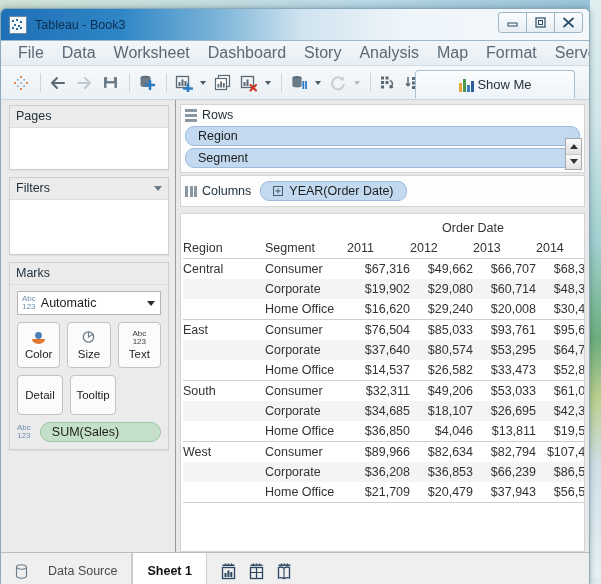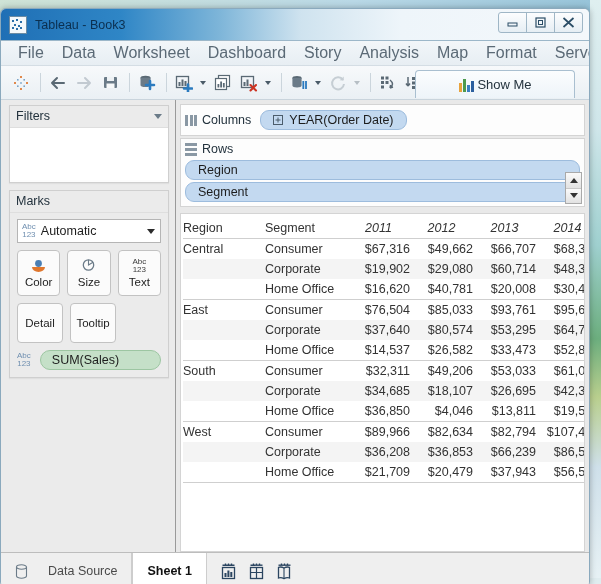--- a/index.html
+++ b/index.html
@@ -323,26 +323,25 @@
   .col-segment { width: 82px; }
   .col-val     { width: 63px; }
   th.orderdate {
     text-align: center;
     color: #4e5a63;
     font-size: 12.5px;
     padding-bottom: 2px;
     height: 22px;
   }
   th.colhdr {
-    text-align: center;
+    text-align: left;
     font-weight: bold;
     color: #333;
     padding-right: 6px;
     padding-bottom: 3px;
-    font-style: italic;
   }
   th.rowhdr-lbl {
     text-align: left;
     font-weight: bold;
     color: #333;
     padding-left: 10px;
     padding-bottom: 3px;
   }
   tr.hdr-underline th { border-bottom: 1px solid #cfcfcf; }
   td.region {
@@ -578,20 +577,26 @@
         <rect x="13" y="4" width="3" height="11" fill="#2c5f9e"></rect>
       </svg>
       <span>Show Me</span>
     </div>
   </div>
 
   <div id="body">
 
     <div id="leftpane">
 
+      <div class="card" style="height:63px;">
+        <div class="card-hd">
+          <span>Pages</span>
+        </div>
+        <div class="card-body" style="height:40px;"></div>
+      </div>
 
       <div class="card" style="height:76px;">
         <div class="card-hd">
           <span>Filters</span>
           <span class="caret-dn"></span>
         </div>
         <div class="card-body" style="height:52px;"></div>
       </div>
 
       <div class="card" id="marks-card">
@@ -638,36 +643,20 @@
           <div class="pill-row">
             <span class="abc123">Abc<br>123</span>
             <span class="pill-green">SUM(Sales)</span>
           </div>
         </div>
       </div>
     </div>
 
     <div id="rightpane">
 
-      <div class="shelf" id="columns-shelf">
-        <span class="grid-icon">
-            <b></b>
-            <b></b>
-            <b></b>
-          </span>
-        <span class="shelf-label">Columns</span>
-        <span class="pill-blue">
-          <svg width="10" height="10" viewBox="0 0 10 10">
-              <rect x="0.5" y="0.5" width="9" height="9" fill="none" stroke="#4b5c6b" stroke-width="1"></rect>
-              <path d="M5 2.5 V7.5 M2.5 5 H7.5" stroke="#4b5c6b" stroke-width="1"></path>
-            </svg>
-          <span>YEAR(Order Date)</span>
-        </span>
-      </div>
-
       <div class="shelf" id="rows-shelf">
         <div class="hdr">
           <span class="rows-icon">
               <b></b>
               <b></b>
               <b></b>
             </span>
           <span class="shelf-label">Rows</span>
         </div>
         <span class="pill-blue">Region</span>
@@ -675,32 +664,53 @@
         <div id="rows-scroll">
           <div>
               <span class="tri-up"></span>
             </div>
           <div>
               <span class="tri-dn"></span>
             </div>
         </div>
       </div>
 
+      <div class="shelf" id="columns-shelf">
+        <span class="grid-icon">
+            <b></b>
+            <b></b>
+            <b></b>
+          </span>
+        <span class="shelf-label">Columns</span>
+        <span class="pill-blue">
+          <svg width="10" height="10" viewBox="0 0 10 10">
+              <rect x="0.5" y="0.5" width="9" height="9" fill="none" stroke="#4b5c6b" stroke-width="1"></rect>
+              <path d="M5 2.5 V7.5 M2.5 5 H7.5" stroke="#4b5c6b" stroke-width="1"></path>
+            </svg>
+          <span>YEAR(Order Date)</span>
+        </span>
+      </div>
+
       <div id="viz">
         <div id="viz-inner">
           <table class="crosstab">
             <colgroup>
               <col class="col-region">
                 <col class="col-segment">
               <col class="col-val">
                 <col class="col-val">
                 <col class="col-val">
                 <col class="col-val">
             </colgroup>
             <thead>
+              <tr>
+                <th></th>
+                  <th></th>
+                <th class="orderdate" colspan="4">Order Date</th>
+              </tr>
               <tr class="hdr-underline">
                 <th class="rowhdr-lbl">Region</th>
                 <th class="rowhdr-lbl">Segment</th>
                 <th class="colhdr">2011</th>
                 <th class="colhdr">2012</th>
                 <th class="colhdr">2013</th>
                 <th class="colhdr">2014</th>
               </tr>
             </thead>
             <tbody id="crosstab-body">
@@ -717,21 +727,21 @@
                   <td class="segment">Corporate</td>
                   <td class="val">$19,902</td>
                   <td class="val">$29,080</td>
                   <td class="val">$60,714</td>
                   <td class="val">$48,300</td>
                 </tr>
                 <tr>
                   <td class="region"></td>
                   <td class="segment">Home Office</td>
                   <td class="val">$16,620</td>
-                  <td class="val">$40,781</td>
+                  <td class="val">$29,240</td>
                   <td class="val">$20,008</td>
                   <td class="val">$30,452</td>
                 </tr>
                 <tr class="group-start">
                   <td class="region">East</td>
                   <td class="segment">Consumer</td>
                   <td class="val">$76,504</td>
                   <td class="val">$85,033</td>
                   <td class="val">$93,761</td>
                   <td class="val">$95,610</td>

